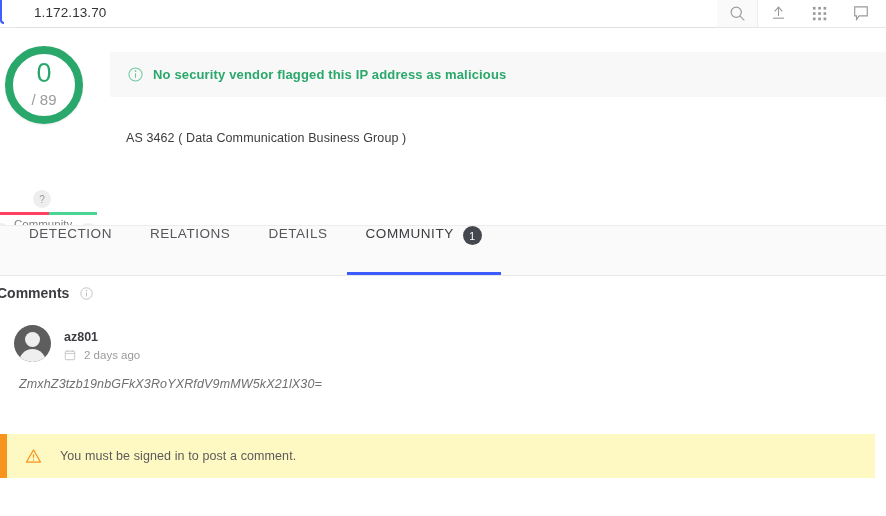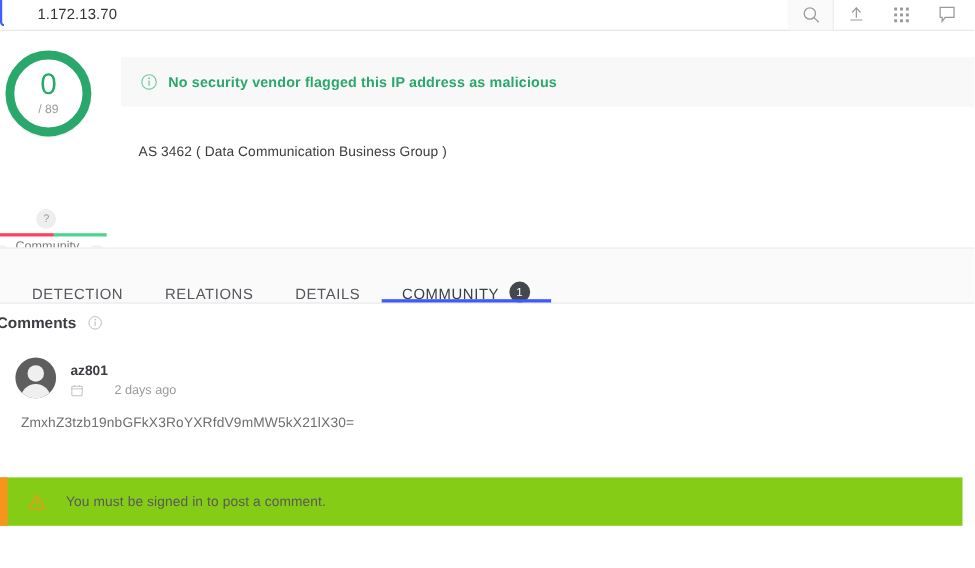--- a/index.html
+++ b/index.html
@@ -60,21 +60,21 @@
     border: 8px solid #2aa86b;
     background: #fff;
     display: flex; flex-direction: column;
     align-items: center; justify-content: center;
     box-shadow: 0 1px 2px rgba(0,0,0,.10);
   }
   .donut-num {
     font-size: 27px; color: #2aa86b; line-height: 1; font-weight: 400;
     margin-top: -2px;
   }
-  .donut-denom { font-size: 11px; color: #9b9b9b; margin-top: 4px; }
+  .donut-denom { font-size: 15px; color: #9b9b9b; margin-top: 4px; }
 
   .qmark {
     position: absolute; left: 33px; top: 154px;
     width: 18px; height: 18px; border-radius: 50%;
     background: #eeeeee; color: #9a9a9a;
     font-size: 10px; display:flex; align-items:center; justify-content:center;
     z-index: 3;
   }
   .cs-bar {
     position: absolute; left: 0px; top: 176px; width: 97px; height: 3px;
@@ -126,21 +126,21 @@
     background: #fafafa;
     border-top: 1px solid #ededed;
     border-bottom: 1px solid #e8e8e8;
   }
   .tabs {
     display: flex; align-items: center; height: 100%;
     padding-left: 10px;
   }
   .tab {
     position: relative; height: 100%;
-    display: flex; align-items: flex-end;
+    display: flex; align-items: flex-start;
     padding: 0 19px;
     font-size: 13.5px; letter-spacing: .55px;
     color: #55575c; cursor: pointer;
   }
   .tab.active { color: #3c3c41; }
   .tab .underline {
     position: absolute; left: 0; bottom: 0; width: 100%; height: 3px;
     background: #3d5afe;
   }
   .tab-badge {
@@ -174,33 +174,33 @@
   .avatar .body {
     position: absolute; left: 5px; top: 24px;
     width: 27px; height: 20px; border-radius: 14px 14px 0 0; background: #efefef;
   }
   .c-user {
     position: absolute; left: 50px; top: 5px;
     font-size: 12.5px; font-weight: bold; color: #3c3c41;
   }
   .c-when {
     position: absolute; left: 50px; top: 24px;
-    display: flex; align-items: center; gap: 20px;
+    display: flex; align-items: center;
   }
   .c-when .cal { margin-right: 8px; display:flex; }
   .c-when .txt { font-size: 11.5px; color: #9a9a9a; }
   .c-body {
     position: absolute; left: 5px; top: 52px;
-    font-size: 12.5px; color: #6f6f6f; letter-spacing: .15px;
+    font-size: 12.5px; color: #6f6f6f; letter-spacing: .15px; font-style: italic;
   }
 
   
   .notice {
     position: absolute; left: 0px; top: 434px; width: 875px; height: 44px;
-    background: #84cc16;
+    background: #fef9c3;
     display: flex; align-items: center;
   }
   .notice-accent {
     position: absolute; left: 0; top: 0; width: 7px; height: 44px;
     background: #f7941e;
   }
   .notice-ico { margin-left: 25px; display:flex; }
   .notice-text {
     margin-left: 18px; font-size: 12.5px; color: #5a5a5a; letter-spacing:.1px;
   }

